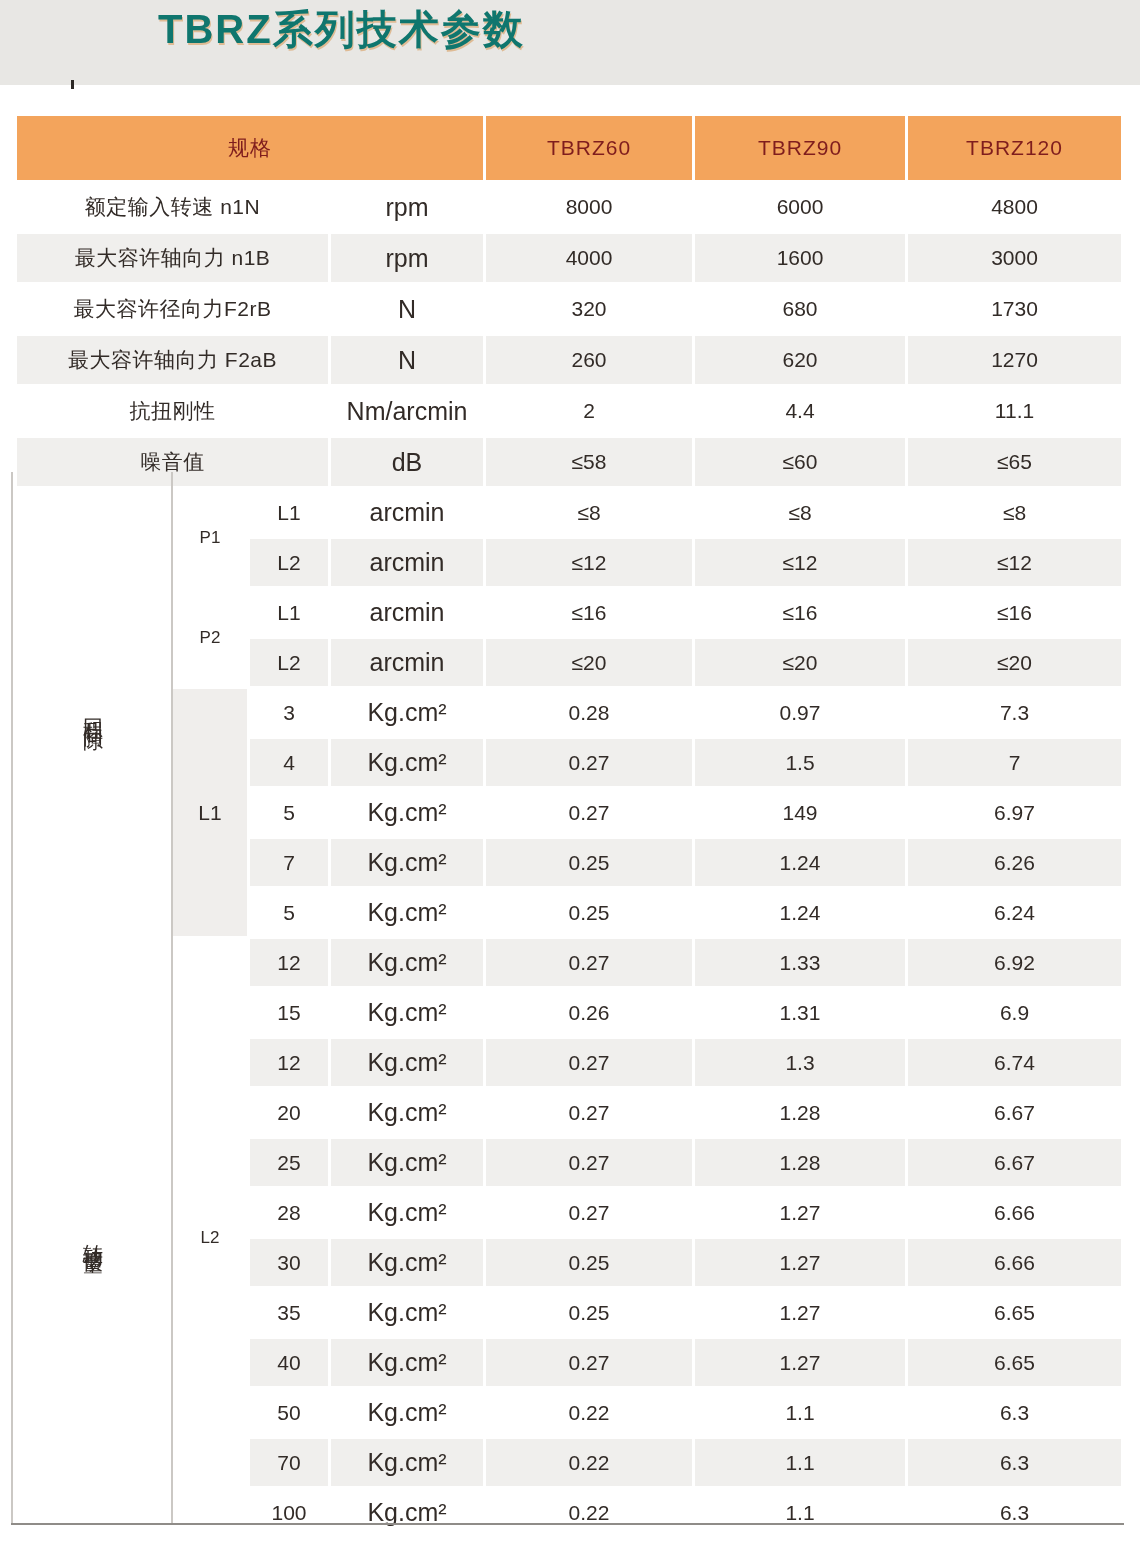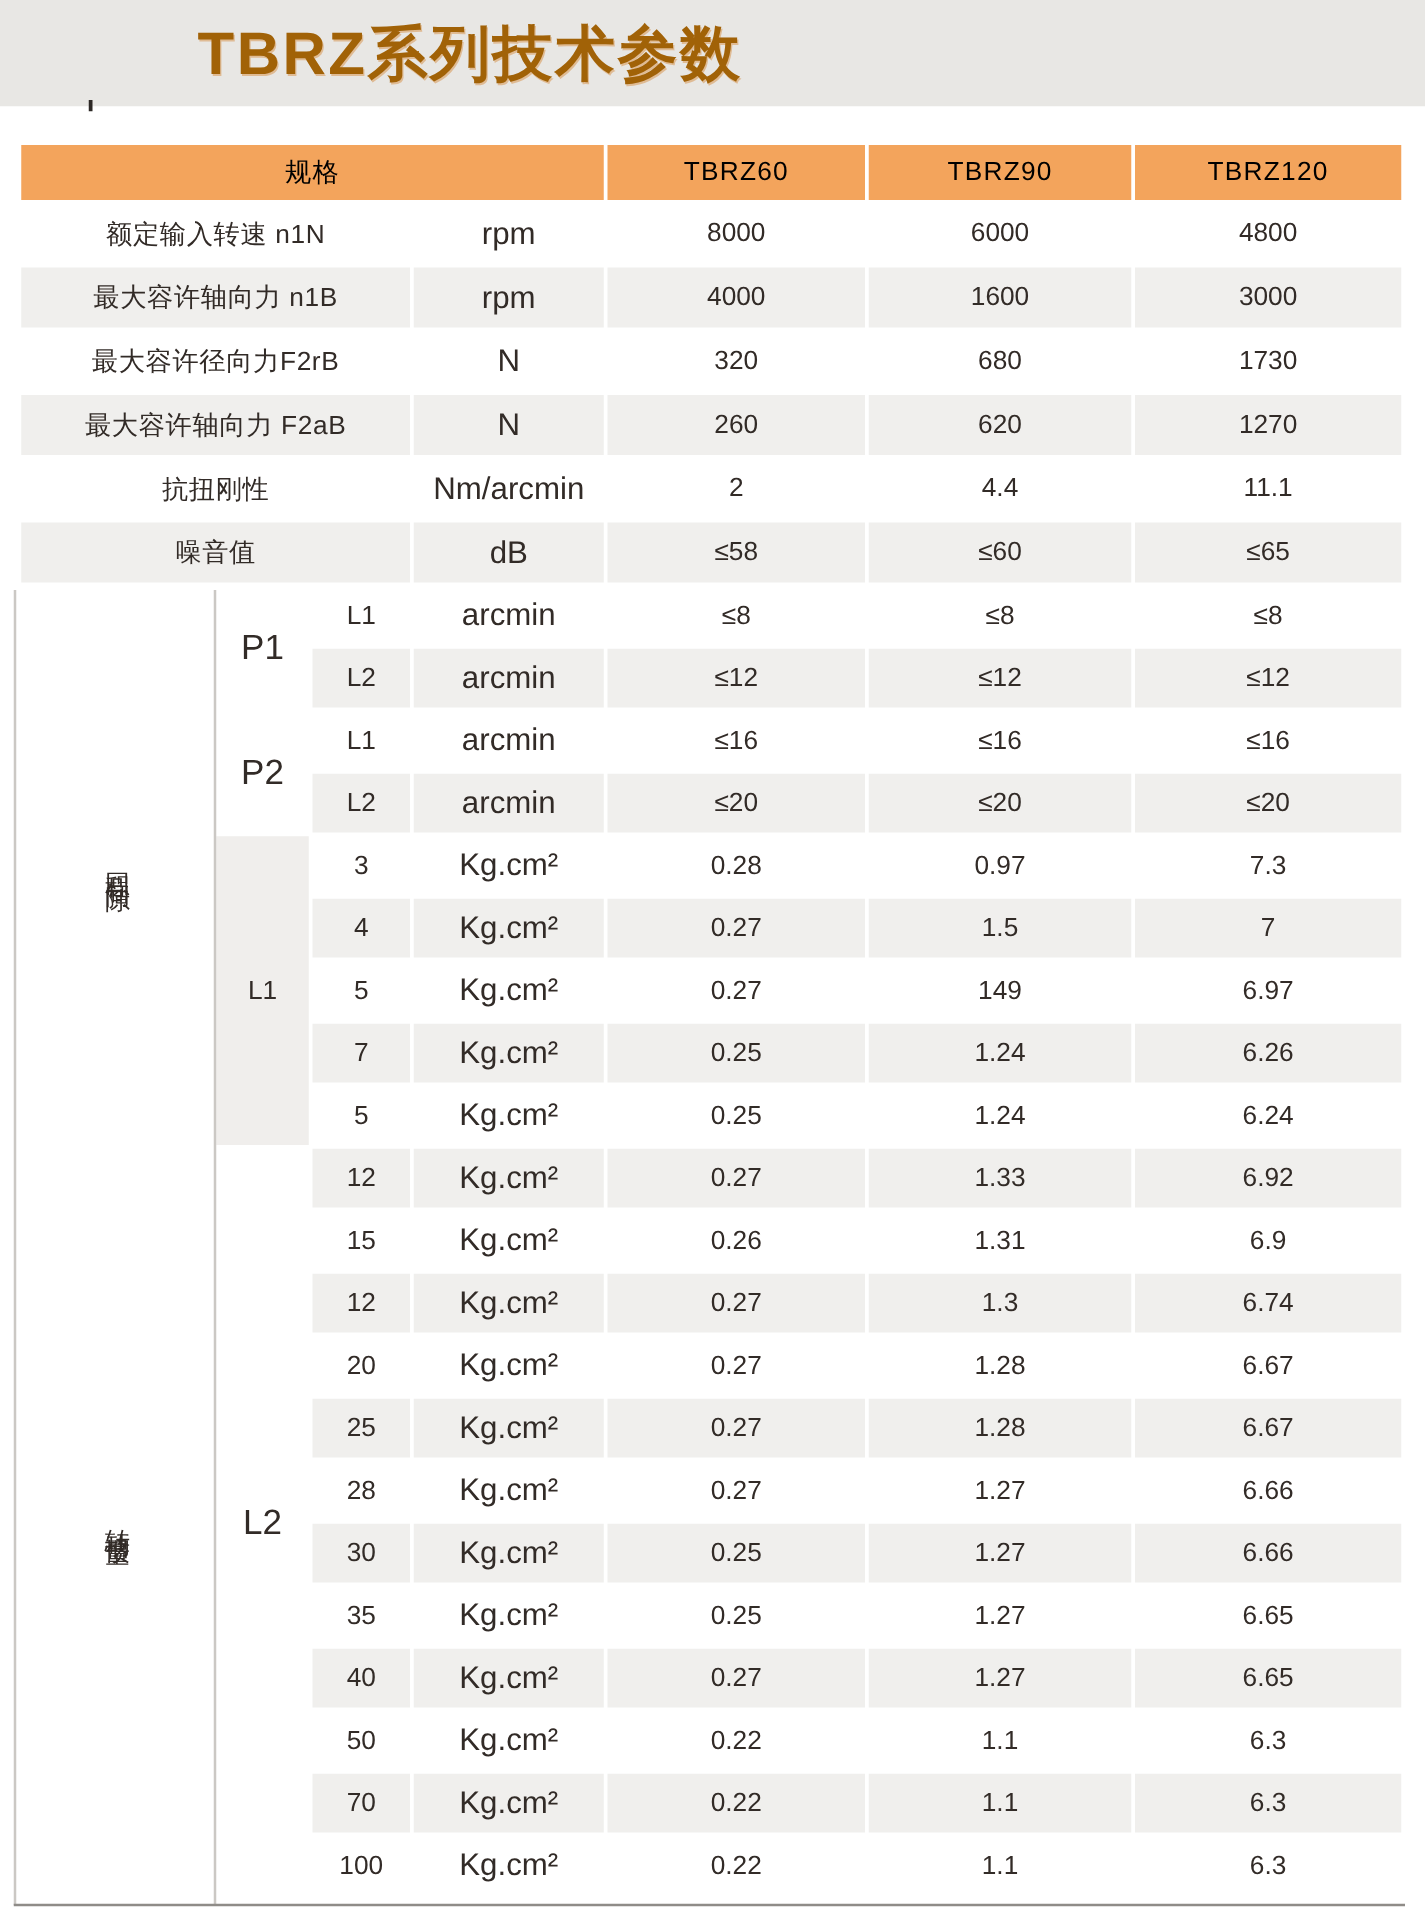--- a/index.html
+++ b/index.html
@@ -3,49 +3,49 @@
 <meta charset="utf-8">
 <style>
   html,body{margin:0;padding:0;}
   body{
     width:1140px;height:1542px;position:relative;background:#ffffff;
     font-family:"Liberation Sans","DejaVu Sans",sans-serif;
     color:#322b27;overflow:hidden;
   }
   .top-band{position:absolute;left:0;top:0;width:1140px;height:85px;background:#e8e7e4;}
   .page-title{
-    position:absolute;left:158px;top:16px;margin:0;
-    font-size:48px;font-weight:bold;color:#a16207;letter-spacing:2px;line-height:1.15;
+    position:absolute;left:158px;top:6px;margin:0;
+    font-size:40px;font-weight:bold;color:#0f766e;letter-spacing:2px;line-height:1.15;
     text-shadow:1px 2px 0 rgba(205,105,0,0.35);
     white-space:nowrap;
   }
   .tick-mark{position:absolute;left:71px;top:80px;width:3px;height:9px;background:#2c2825;}
 
   .table-wrap{position:absolute;left:14px;top:113px;}
   table.spec{
     border-collapse:separate;border-spacing:3px;table-layout:fixed;
     width:1110px;
   }
   col.cA{width:153px;} col.cB{width:74px;} col.cC{width:78px;}
   col.cD{width:152px;} col.cE{width:206px;} col.cF{width:210px;} col.cG{width:213px;}
 
   th,td{
     padding:0;text-align:center;vertical-align:middle;
     font-weight:normal;overflow:hidden;
   }
   thead th{
-    height:44px;background:#f3a45c;color:#000000;font-size:21px;letter-spacing:1px;
+    height:64px;background:#f3a45c;color:#7f1d1d;font-size:21px;letter-spacing:1px;
   }
   tbody tr.s1 td{height:48px;}
   tbody tr.s2 td{height:47px;}
   td.lbl{font-size:21px;letter-spacing:0.5px;}
   td.unit{font-size:25px;}
   td.val{font-size:21px;}
   td.sub{font-size:21px;}
-  td.grp{font-size:28px;background:#ffffff;}
+  td.grp{font-size:17px;background:#ffffff;}
   td.grp-gray{font-size:21px;background:#f0eeec;}
   td.g{background:#f0efed;}
   td.vlabel{background:#ffffff;}
   td.vlabel span{
     display:inline-block;writing-mode:vertical-rl;text-orientation:upright;
     font-size:20px;letter-spacing:4px;line-height:1.1;
   }
   .vline{position:absolute;width:2px;background:#cbc8c4;}
   .vline-left{left:11px;top:472px;height:1052px;}
   .vline-mid{left:171px;top:472px;height:1052px;}

